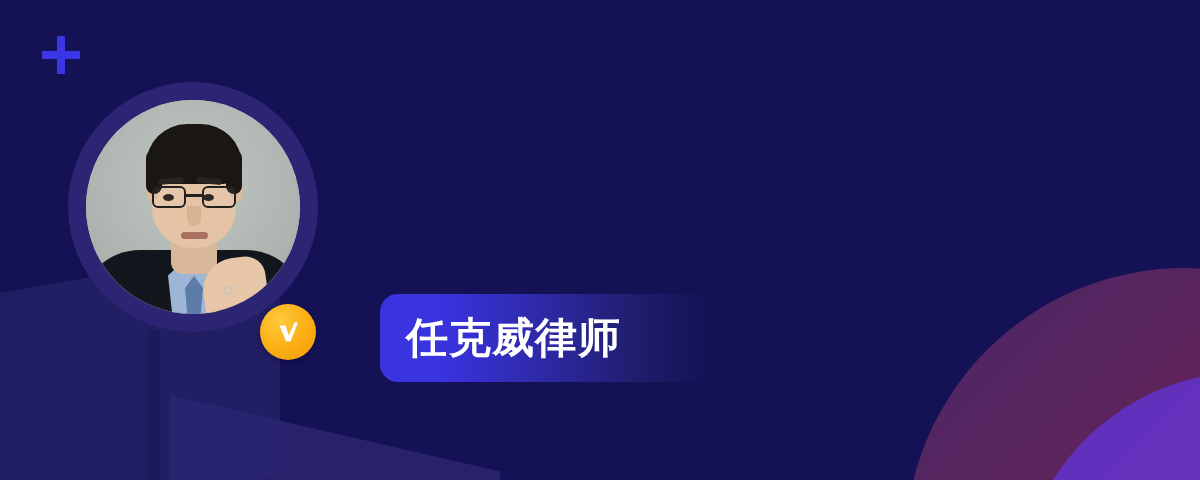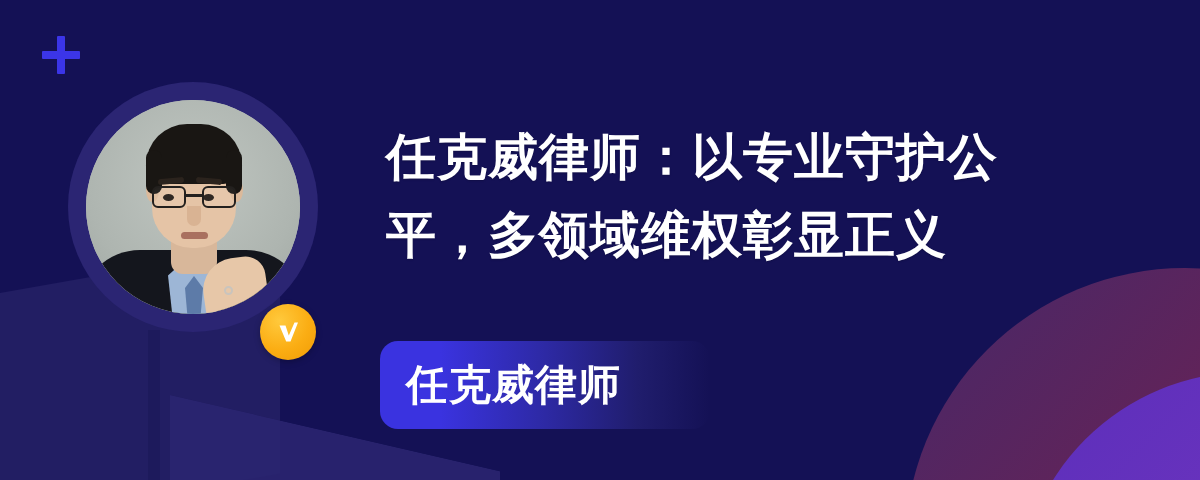--- a/index.html
+++ b/index.html
@@ -306,21 +306,20 @@
   .name-pill {
     position: absolute;
     left: 380px;
     top: 294px;
     min-width: 330px;
     height: 88px;
     border-radius: 18px;
     background: linear-gradient(90deg, #3a33e0 0%, #3a33e0 18%, #2e2aa8 48%, #201d6d 78%, rgba(20,17,85,.55) 100%);
     z-index: 2;
     box-sizing: border-box;
-    margin-top: 47px;
   }
   .name-pill-label {
     position: absolute;
     left: 26px;
     top: 50%;
     transform: translateY(-50%);
     color: #ffffff;
     font-size: 42px;
     font-weight: bold;
     letter-spacing: 1px;
@@ -369,21 +368,18 @@
       <div class="p-hand"></div>
       <div class="p-ring"></div>
     </div>
     <div class="verified">
       <svg width="34" height="34" viewBox="0 0 34 34" aria-hidden="true">
         <path d="M8.5 10.5 L14.5 10.5 L17.8 20.5 L23.5 7.5 L27 7.5 L19.5 26.5 L15.2 26.5 Z" fill="#ffffff"></path>
       </svg>
     </div>
   </div>
 
-  <div class="content">
-    <h1 class="headline">任克威律师：以专业守护公平，多领域维权彰显正义</h1>
-  </div>
 
   <div class="name-pill">
     <span class="name-pill-label">任克威律师</span>
   </div>
 
 </div>
 
 </body></html>

